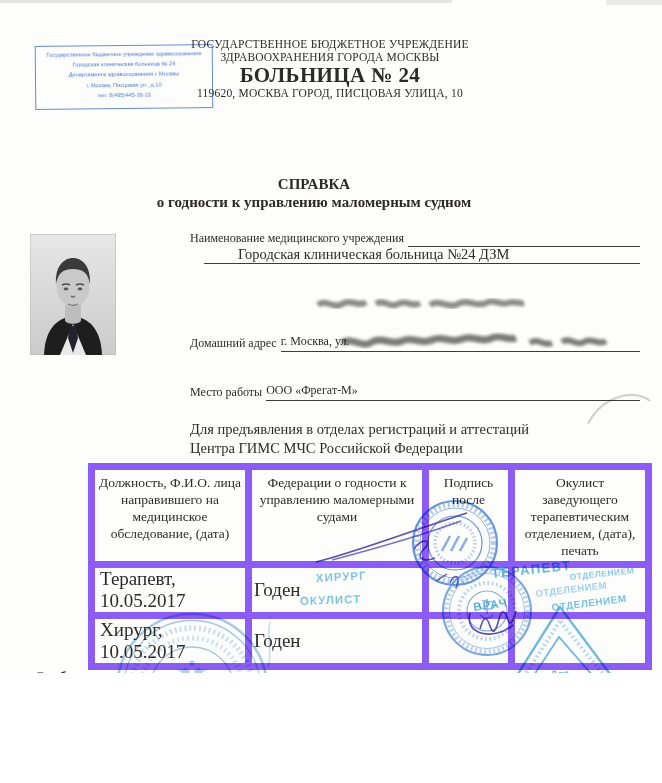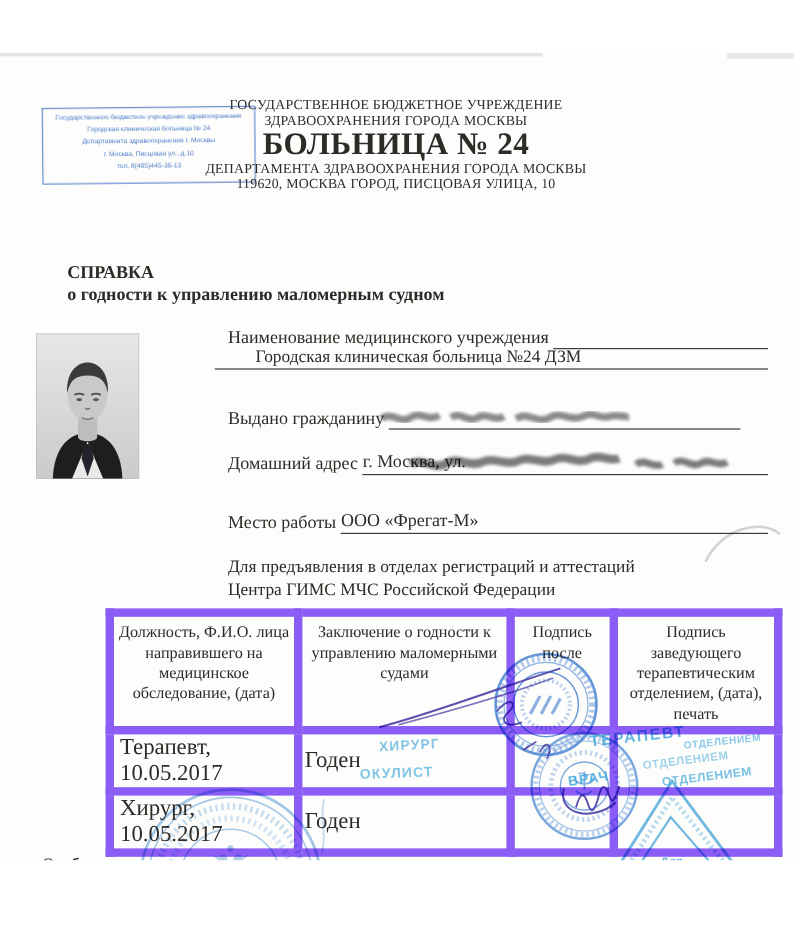--- a/index.html
+++ b/index.html
@@ -1,21 +1,20 @@
 <!DOCTYPE html>
 <html><head>
 <meta charset="utf-8">
 <style>
   html,body{margin:0;padding:0;background:#ffffff;}
   .page{
     position:relative;width:662px;height:673px;overflow:hidden;
     background:#fdfdfc;
     font-family:"Liberation Serif","DejaVu Serif",serif;
     color:#2d2b28;
-    margin-top:44px;
   }
   .abs{position:absolute;}
   
   .edge-top{left:0;top:0;width:452px;height:3px;background:#d7d7d7;opacity:.65;}
   .edge-top-right{left:606px;top:0;width:56px;height:5px;background:#dedede;opacity:.7;}
 
   
   .corner-stamp{
     left:35px;top:45px;width:170px;height:56px;
     border:1.3px solid rgba(63,111,196,.8);
@@ -24,35 +23,35 @@
     filter:blur(.35px);
     font-family:"Liberation Sans","DejaVu Sans",sans-serif;
     font-size:5.6px;line-height:1.82;color:#4a7cc8;text-align:center;
     overflow:hidden;
   }
 
   
   .header{left:60px;top:38px;width:540px;text-align:center;}
   .h-small{font-size:11.5px;line-height:13px;letter-spacing:.2px;}
   .h-big{font-size:21px;line-height:23px;font-weight:bold;letter-spacing:.4px;margin-top:2px;}
-  .h-big2{font-size:26px;line-height:23px;font-weight:bold;letter-spacing:.4px;}
+  .h-big2{font-size:21px;line-height:23px;font-weight:bold;letter-spacing:.4px;}
   .h-small-gap{margin-top:4px;}
   .h-phone{font-weight:bold;}
 
-  .doc-title{left:56px;top:175px;width:540px;font-weight:bold;font-size:15px;line-height:18px;}
+  .doc-title{left:44px;top:175px;width:540px;text-align:center;font-weight:bold;font-size:15px;line-height:18px;}
 
   
   .photo{left:30px;top:234px;width:86px;height:121px;}
 
   
-  .frow{left:190px;right:22px;display:flex;align-items:flex-end;font-size:15px;line-height:17px;height:18px;}
+  .frow{left:190px;right:22px;display:flex;align-items:flex-end;font-size:12px;line-height:17px;height:18px;}
   .frow .lbl{white-space:nowrap;padding-right:4px;}
   .frow .fill{flex:1;border-bottom:1px solid #3c3c3c;height:100%;}
   .frow .ufill{flex:1;border-bottom:1px solid #3c3c3c;height:100%;white-space:nowrap;}
-  .value-row{left:179px;right:22px;border-bottom:1px solid #3c3c3c;font-size:14.5px;height:17px;padding-left:34px;}
+  .value-row{left:204px;right:22px;border-bottom:1px solid #3c3c3c;font-size:14.5px;height:17px;padding-left:34px;}
   .purpose{left:190px;font-size:14.5px;line-height:19px;}
 
   
   table.med{border-collapse:collapse;table-layout:fixed;width:557px;}
   table.med th,table.med td{border:7px solid #8b5cf6;font-weight:normal;}
   table.med th{font-size:13.5px;line-height:17px;text-align:center;vertical-align:top;padding:4px 3px 2px 3px;}
   table.med td{font-size:19px;height:18px;padding:0 2px 0 5px;vertical-align:middle;}
   table.med td.c{padding-left:2px;}
   tr.hdr{height:91px;}
 
@@ -78,21 +77,20 @@
     <div>Городская клиническая больница № 24</div>
     <div>Департамента здравоохранения г. Москвы</div>
     <div>г. Москва, Писцовая ул., д.10</div>
     <div>тел. 8(495)445-36-13</div>
   </div>
 
   <div class="abs header">
     <div class="h-small">ГОСУДАРСТВЕННОЕ БЮДЖЕТНОЕ УЧРЕЖДЕНИЕ</div>
     <div class="h-small">ЗДРАВООХРАНЕНИЯ ГОРОДА МОСКВЫ</div>
     <div class="h-big2">БОЛЬНИЦА № 24</div>
-    <div class="h-small h-small-gap">ДЕПАРТАМЕНТА ЗДРАВООХРАНЕНИЯ ГОРОДА МОСКВЫ</div>
     <div class="h-small">119620, МОСКВА ГОРОД, ПИСЦОВАЯ УЛИЦА, 10</div>
   </div>
 
   <div class="abs doc-title">
     <div>СПРАВКА</div>
     <div>о годности к управлению маломерным судном</div>
   </div>
 
   <svg class="abs photo" viewBox="0 0 86 121" width="86" height="121">
     <defs>
@@ -116,24 +114,20 @@
       <path d="M38,70 q5,3 10,0" stroke="#7d7d7d" stroke-width="1.4" fill="none"></path>
     </g>
   </svg>
 
   <div class="abs frow" style="top:229px;">
     <span class="lbl">Наименование медицинского учреждения</span>
     <span class="fill"></span>
   </div>
   <div class="abs value-row" style="top:246px;">Городская клиническая больница №24 ДЗМ</div>
 
-  <div class="abs frow" style="top:296px;right:45px;">
-    <span class="lbl">Выдано гражданину</span>
-    <span class="fill"></span>
-  </div>
 
   <div class="abs frow" style="top:334px;">
     <span class="lbl">Домашний адрес</span>
     <span class="ufill"><span>г. Москва, ул.</span></span>
   </div>
 
   <div class="abs frow" style="top:383px;">
     <span class="lbl">Место работы</span>
     <span class="ufill">ООО «Фрегат-М»</span>
   </div>
@@ -144,23 +138,23 @@
   <table class="med abs" style="left:88px;top:463px;">
     <colgroup>
         <col style="width:157px">
         <col style="width:177px">
         <col style="width:86px">
         <col style="width:137px">
       </colgroup>
     <tbody>
         <tr class="hdr">
       <th>Должность, Ф.И.О. лица направившего на медицинское обследование, (дата)</th>
-      <th>Заключение о годности к управлению маломерными судами</th>
+      <th>Федерации о годности к управлению маломерными судами</th>
       <th>Подпись после</th>
-      <th>Подпись заведующего терапевтическим отделением, (дата), печать</th>
+      <th>Окулист заведующего терапевтическим отделением, (дата), печать</th>
     </tr>
     <tr>
       <td>Терапевт, 10.05.2017</td>
       <td class="c">Годен</td>
       <td></td>
       <td></td>
     </tr>
     <tr>
       <td>Хирург, 10.05.2017</td>
       <td class="c">Годен</td>

